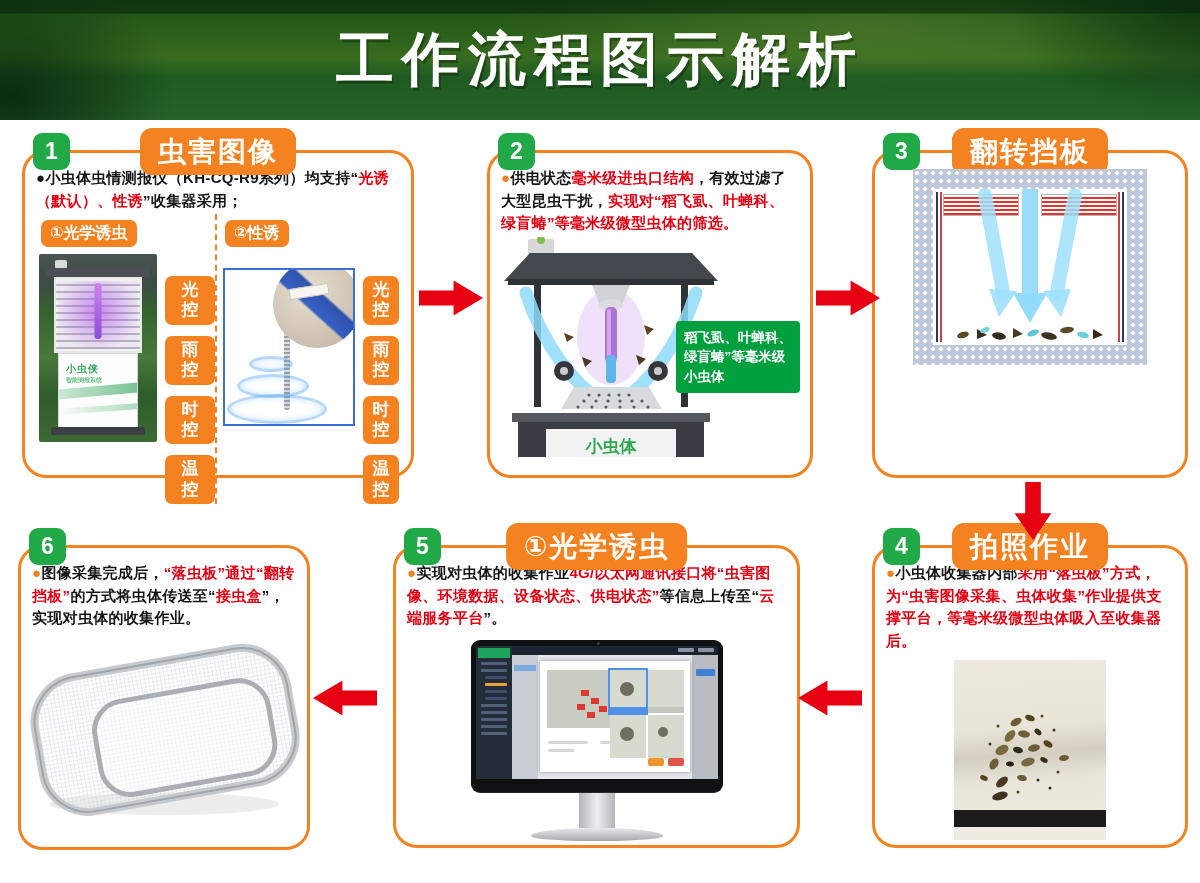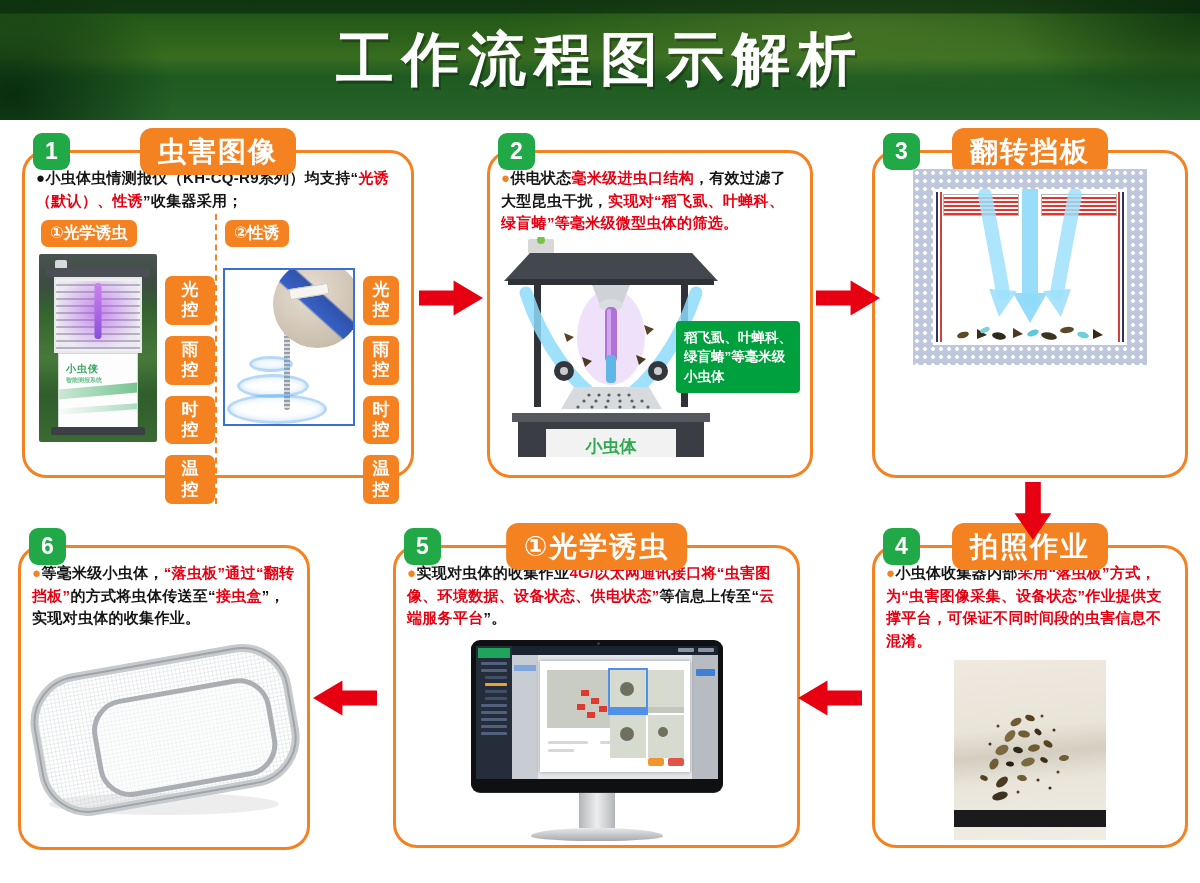--- a/index.html
+++ b/index.html
@@ -327,21 +327,21 @@
             <ellipse cx="52" cy="141" rx="5" ry="2.5" fill="#79d4e2" transform="rotate(-24 52 141)"></ellipse>
           </g>
         </svg>
       </div>
     </div>
   </div>
 
   <div class="step" style="left:872px;top:545px;width:316px;height:303px">
     <div class="badge">4</div>
     <div class="pill">拍照作业</div>
-    <p class="para"><span class="c-orange">●</span><span class="c-black">小虫体收集器内部</span><span class="c-red">采用“落虫板”方式，为“虫害图像采集、设备状态”作业提供支撑平台，可保证不同时间段的虫害信息不混淆。</span></p>
+    <p class="para"><span class="c-orange">●</span><span class="c-black">小虫体收集器内部</span><span class="c-red">采用“落虫板”方式，为“虫害图像采集、虫体收集”作业提供支撑平台，等毫米级微型虫体吸入至收集器后。</span></p>
 
     <div class="boardphoto">
       <svg width="152" height="180" viewBox="0 0 152 180">
         <g>
           <ellipse cx="62" cy="62" rx="6" ry="3.5" fill="#6e5c36" transform="rotate(-30 62 62)"></ellipse>
           <ellipse cx="76" cy="58" rx="5" ry="3" fill="#55431f" transform="rotate(20 76 58)"></ellipse>
           <ellipse cx="56" cy="76" rx="7" ry="4" fill="#7a6a40" transform="rotate(-50 56 76)"></ellipse>
           <ellipse cx="70" cy="74" rx="6" ry="3.5" fill="#6e5c36" transform="rotate(10 70 74)"></ellipse>
           <ellipse cx="84" cy="72" rx="4" ry="2.5" fill="#3c3018" transform="rotate(40 84 72)"></ellipse>
           <ellipse cx="48" cy="90" rx="7" ry="4.5" fill="#7a6a40" transform="rotate(-28 48 90)"></ellipse>
@@ -436,21 +436,21 @@
           </div>
         </div>
       </div>
       <div class="mneck"></div>
       <div class="mbase"></div>
     </div>
   </div>
 
   <div class="step" style="left:18px;top:545px;width:292px;height:305px">
     <div class="badge">6</div>
-    <p class="para"><span class="c-orange">●</span><span class="c-black">等毫米级小虫体，</span><span class="c-red">“落虫板”通过“翻转挡板”</span><span class="c-black">的方式将虫体传送至“</span><span class="c-red">接虫盒</span><span class="c-black">”，实现对虫体的收集作业。</span></p>
+    <p class="para"><span class="c-orange">●</span><span class="c-black">图像采集完成后，</span><span class="c-red">“落虫板”通过“翻转挡板”</span><span class="c-black">的方式将虫体传送至“</span><span class="c-red">接虫盒</span><span class="c-black">”，实现对虫体的收集作业。</span></p>
 
     <div class="basketwrap">
       <svg width="286" height="196" viewBox="0 0 286 196">
         <defs>
           <pattern id="mesh" width="4" height="4" patternUnits="userSpaceOnUse">
             <path d="M0 0H4M0 0V4" stroke="#c9cdd1" stroke-width="0.7"></path>
           </pattern>
         </defs>
         <ellipse cx="143" cy="172" rx="115" ry="11" fill="#000" opacity="0.07"></ellipse>
         <g transform="translate(143,92) rotate(-10)">

